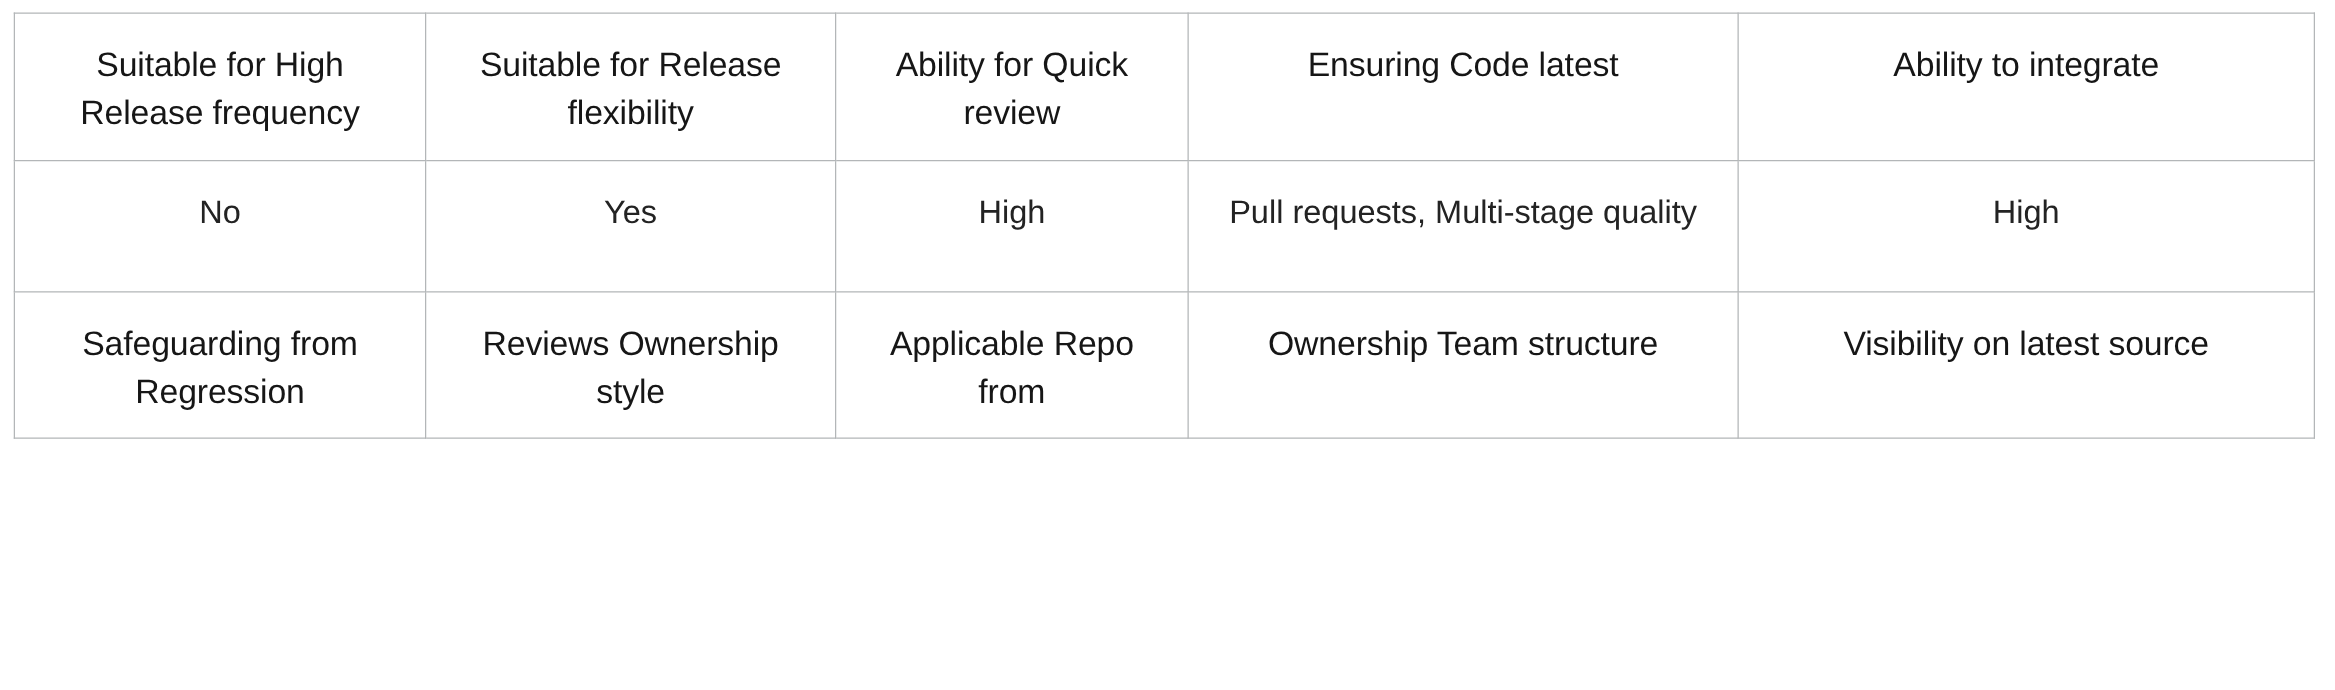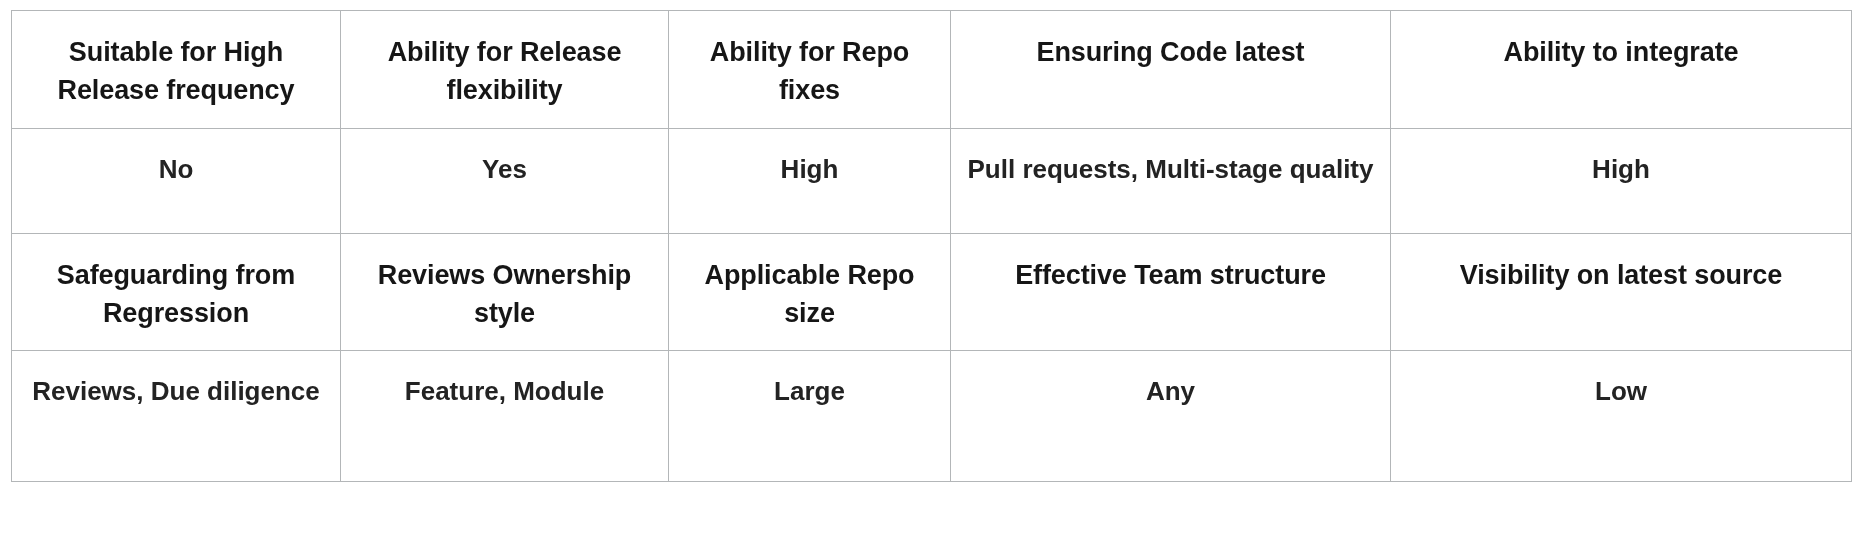--- a/index.html
+++ b/index.html
@@ -46,30 +46,30 @@
   }
 
   
   col.c1 { width: 329px; }
   col.c2 { width: 328px; }
   col.c3 { width: 282px; }
   col.c4 { width: 440px; }
   col.c5 { width: 461px; }
 
   tr.row-header td {
-    font-weight: bold;
+    font-weight: normal;
     font-size: 27px;
     line-height: 1.42;
     letter-spacing: -0.1px;
     color: #161616;
     height: 117px;
   }
 
   tr.row-data td {
-    font-weight: bold;
+    font-weight: normal;
     font-size: 26px;
     line-height: 1.42;
     color: #232323;
     height: 105px;
   }
 
   tr.row-header.second td { height: 81px; margin-top: 47px; }
   tr.row-data.last td { height: 131px; }
 
   .cell-text { display: block; }
@@ -86,24 +86,24 @@
           <col class="c3">
           <col class="c4">
           <col class="c5">
       </colgroup>
       <tbody>
         <tr class="row-header">
           <td>
               <span class="cell-text">Suitable for High Release frequency</span>
             </td>
           <td>
-              <span class="cell-text">Ability for Release flexibility</span>
+              <span class="cell-text">Suitable for Release flexibility</span>
             </td>
           <td>
-              <span class="cell-text">Ability for Repo fixes</span>
+              <span class="cell-text">Ability for Quick review</span>
             </td>
           <td>
               <span class="cell-text">Ensuring Code latest</span>
             </td>
           <td>
               <span class="cell-text">Ability to integrate</span>
             </td>
         </tr>
         <tr class="row-data">
           <td>
@@ -123,42 +123,25 @@
             </td>
         </tr>
         <tr class="row-header second">
           <td>
               <span class="cell-text">Safeguarding from Regression</span>
             </td>
           <td>
               <span class="cell-text">Reviews Ownership style</span>
             </td>
           <td>
-              <span class="cell-text">Applicable Repo size</span>
+              <span class="cell-text">Applicable Repo from</span>
             </td>
           <td>
-              <span class="cell-text">Effective Team structure</span>
+              <span class="cell-text">Ownership Team structure</span>
             </td>
           <td>
               <span class="cell-text">Visibility on latest source</span>
-            </td>
-        </tr>
-        <tr class="row-data last">
-          <td>
-              <span class="cell-text">Reviews, Due diligence</span>
-            </td>
-          <td>
-              <span class="cell-text">Feature, Module</span>
-            </td>
-          <td>
-              <span class="cell-text">Large</span>
-            </td>
-          <td>
-              <span class="cell-text">Any</span>
-            </td>
-          <td>
-              <span class="cell-text">Low</span>
             </td>
         </tr>
       </tbody>
     </table>
   </div>
 </div>
 
 </body></html>

